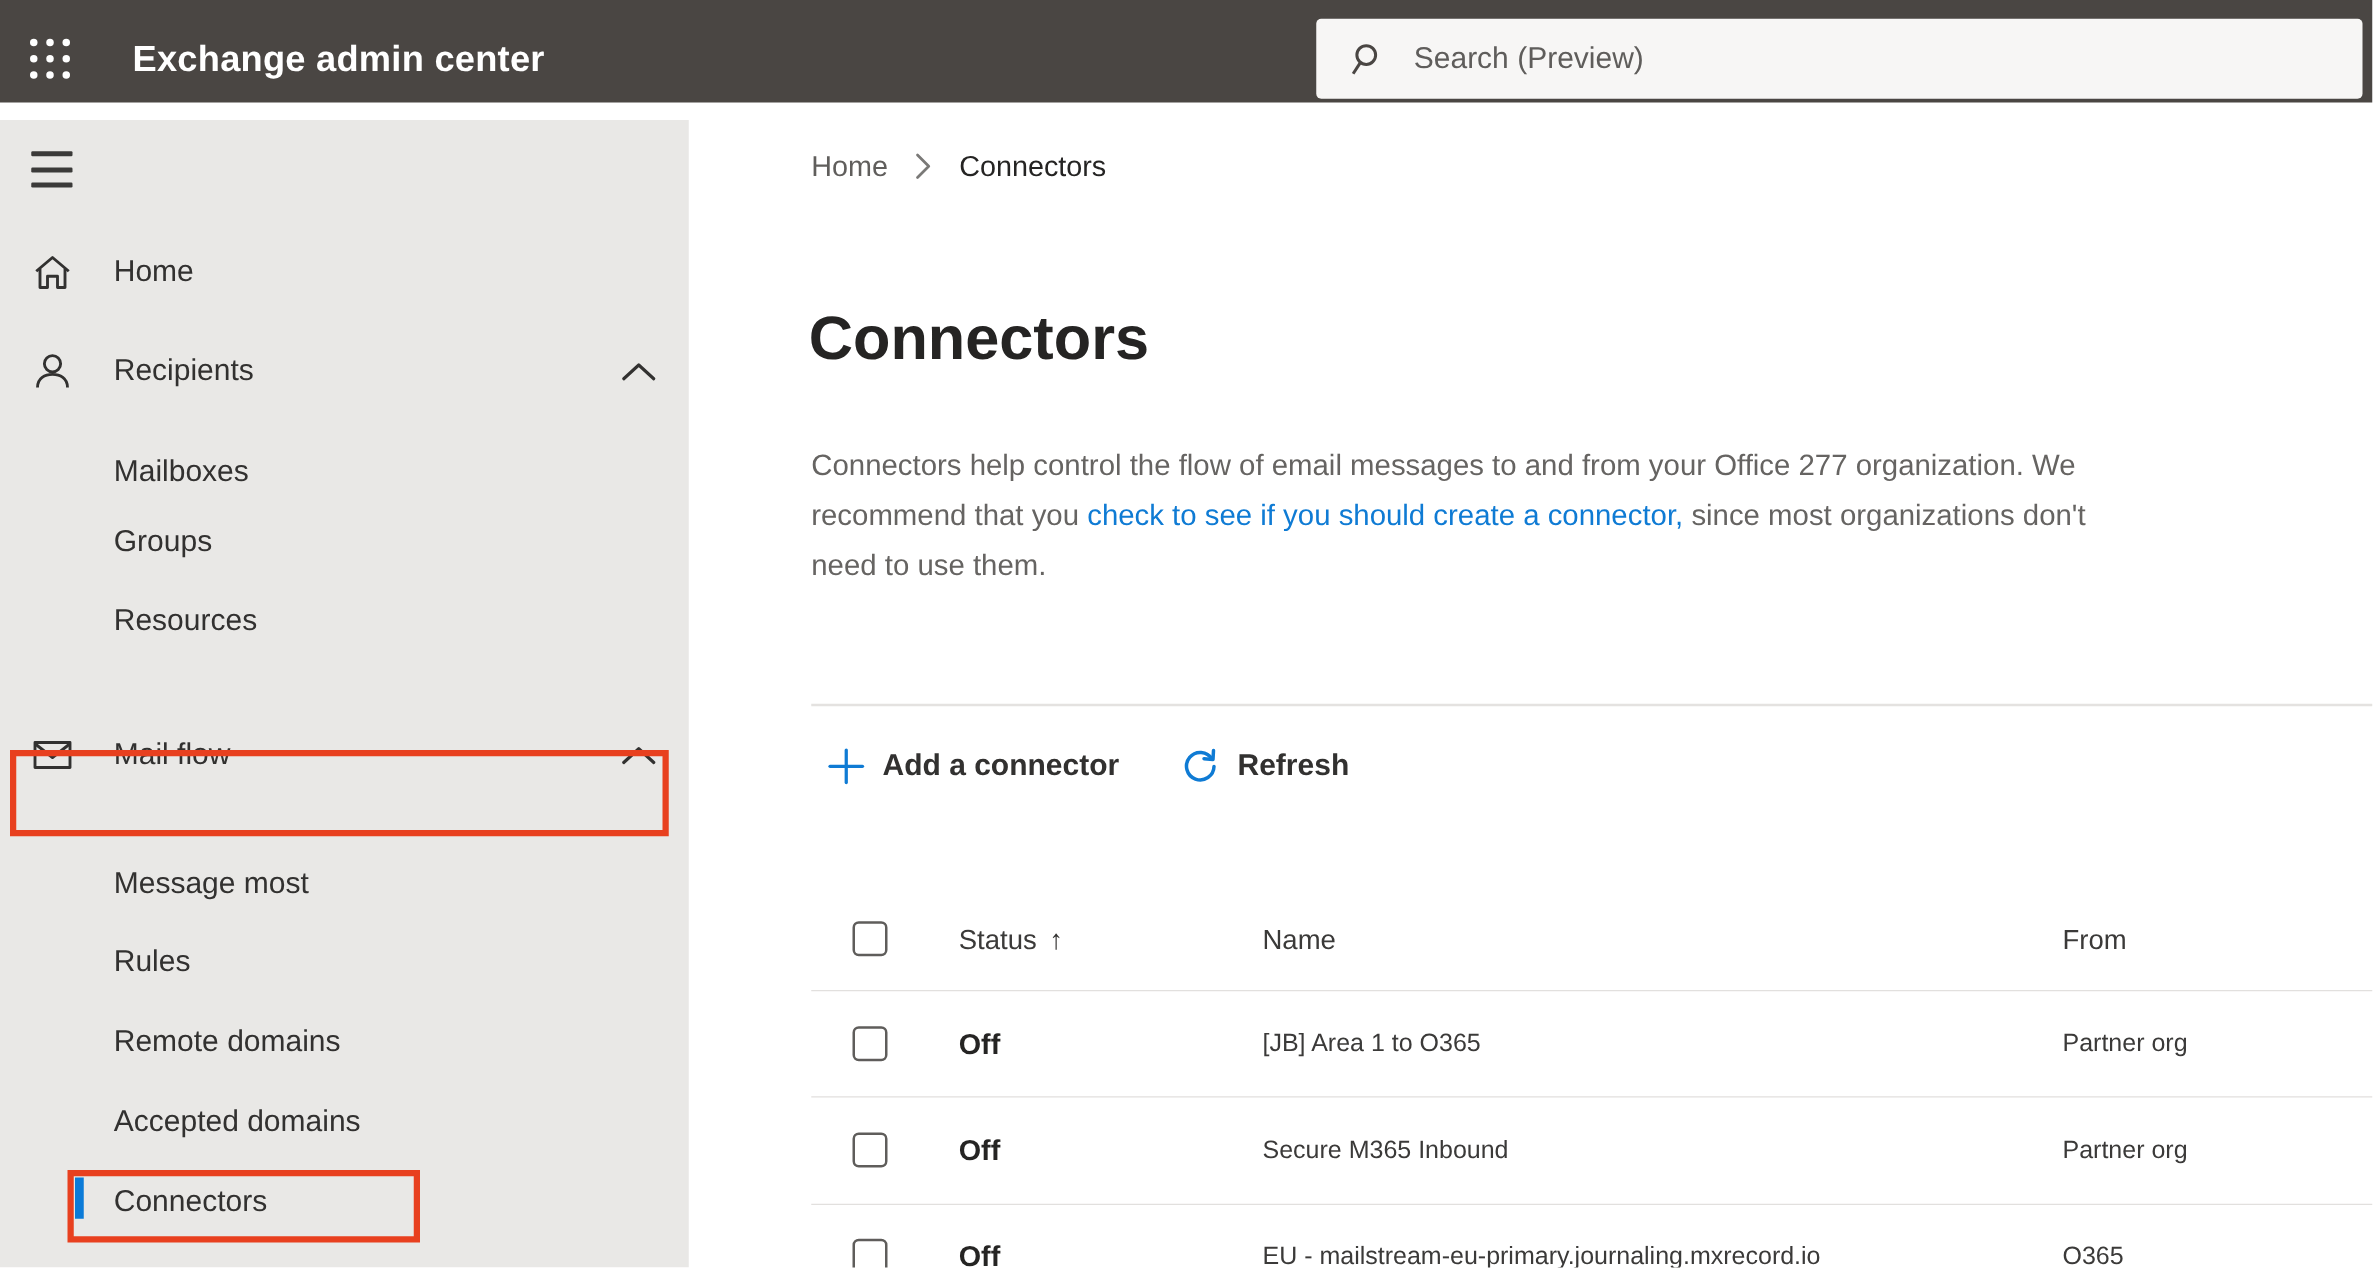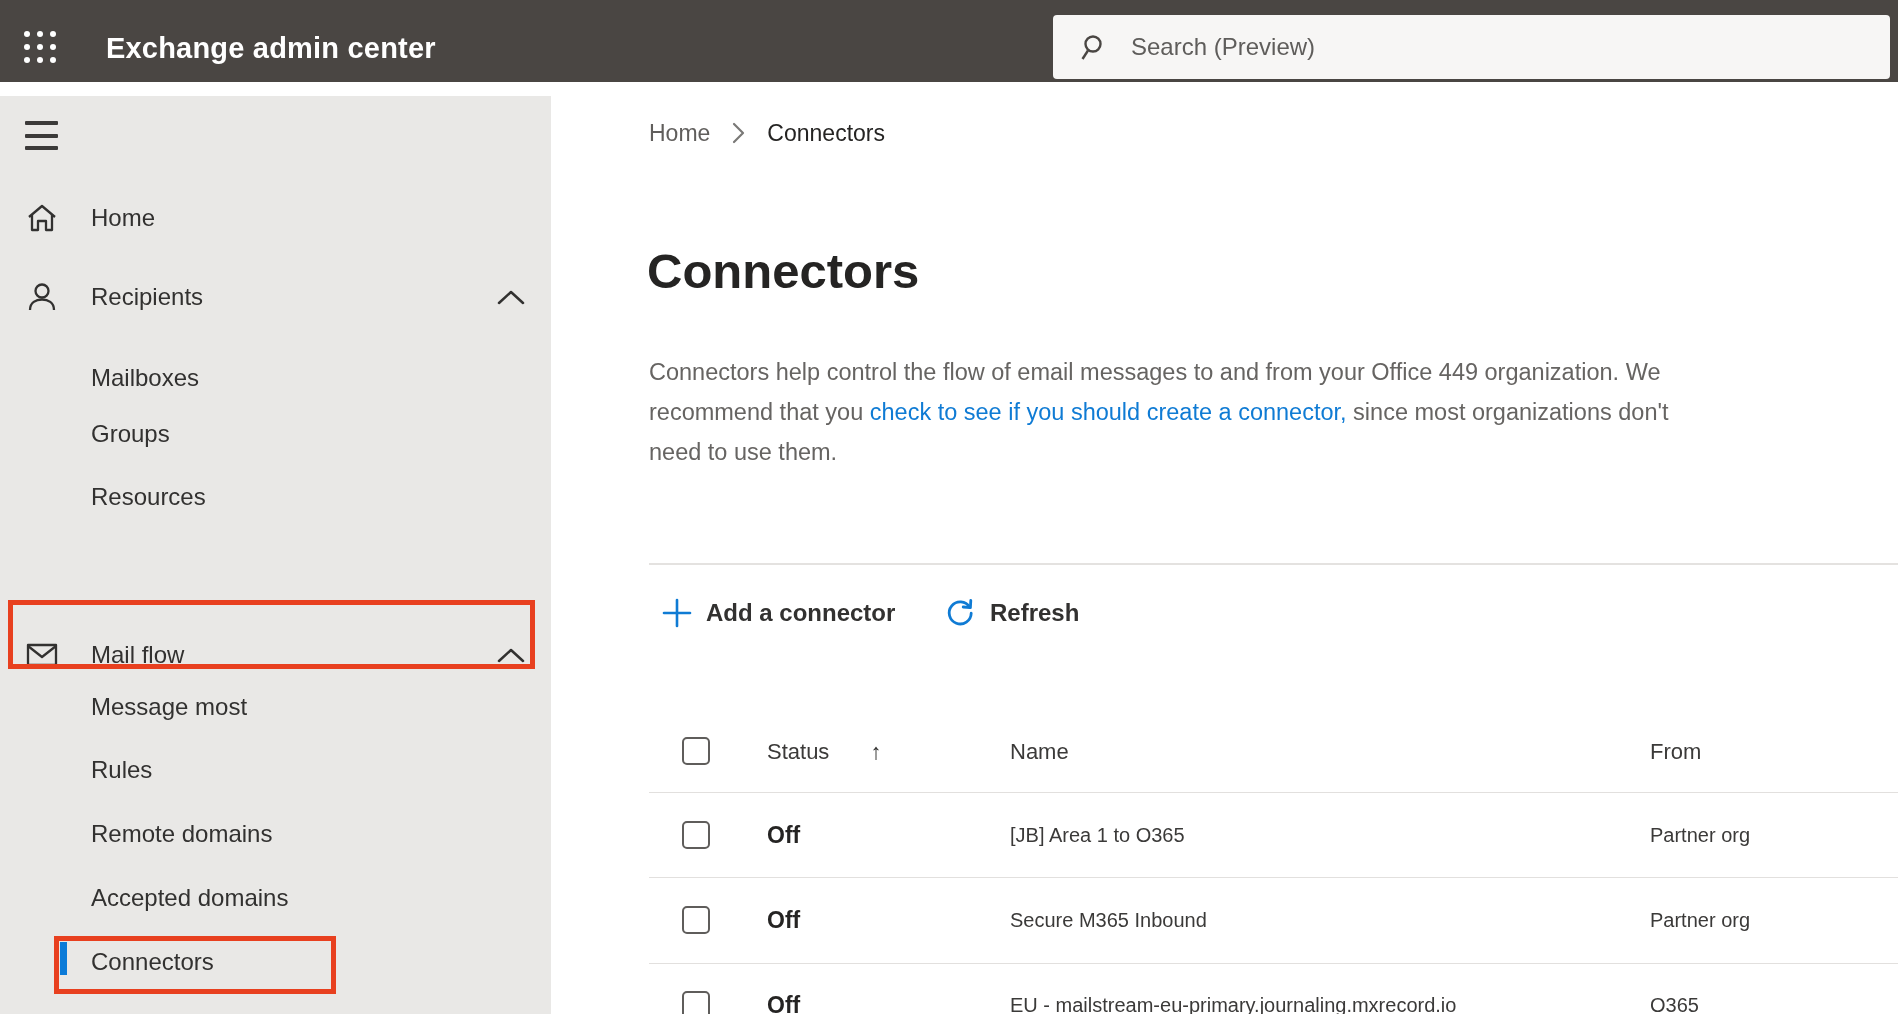--- a/index.html
+++ b/index.html
@@ -68,21 +68,21 @@
   .btn-refresh { left:944px; }
 
   .checkbox { position:absolute; width:28px; height:28px; box-sizing:border-box;
     border:2px solid #5f5d5b; border-radius:5px; background:#ffffff; cursor:pointer; }
   .cb-header { left:682px; top:737px; }
   .cb-r0 { left:682px; top:821px; }
   .cb-r1 { left:682px; top:906px; }
   .cb-r2 { left:682px; top:991px; }
 
   .th { position:absolute; top:738px; height:28px; display:flex; align-items:center;
-    font-size:22px; color:#3b3a39; cursor:pointer; white-space:nowrap;gap:31px; }
+    font-size:22px; color:#3b3a39; cursor:pointer; white-space:nowrap; }
   .th-status { left:767px; }
   .th-name { left:1010px; }
   .th-from { left:1650px; }
   .sort { margin-left:10px; font-size:22px; color:#323130; }
 
   .cell { position:absolute; height:30px; display:flex; align-items:center;
     font-size:20px; color:#3b3a39; white-space:nowrap; }
   .cell.status { left:767px; font-size:23px; font-weight:700; color:#252423; }
   .cell.name { left:1010px; }
   .cell.from { left:1650px; }
@@ -142,21 +142,21 @@
   <div class="nav-item" style="top:254px">
     <span class="nav-label">Mailboxes</span>
   </div>
   <div class="nav-item" style="top:310px">
     <span class="nav-label">Groups</span>
   </div>
   <div class="nav-item" style="top:373px">
     <span class="nav-label">Resources</span>
   </div>
 
-  <div class="nav-item" style="top:531px">
+  <div class="nav-item" style="top:480px">
     <svg class="nav-icon" width="34" height="34" viewBox="0 0 34 34" fill="none" stroke="currentColor" stroke-width="2.3" stroke-linejoin="round">
       <rect x="3" y="7" width="28" height="20"></rect>
         <polyline points="3,8 17,19 31,8"></polyline>
     </svg>
     <span class="nav-label">Mail flow</span>
     <svg class="nav-chevron" width="28" height="15" viewBox="0 0 28 15" fill="none" stroke="currentColor" stroke-width="2.5" stroke-linecap="round" stroke-linejoin="round">
       <polyline points="2,13 14,2 26,13"></polyline>
     </svg>
   </div>
 
@@ -187,21 +187,21 @@
     <svg width="13" height="22" viewBox="0 0 13 22" fill="none" stroke="#7a7977" stroke-width="2.2" stroke-linecap="round" stroke-linejoin="round">
       <polyline points="2,2 11,11 2,20"></polyline>
     </svg>
   </span>
   <span class="crumb current">Connectors</span>
 </div>
 
 <div class="page-title">Connectors</div>
 
 <div class="desc">
-  <div>Connectors help control the flow of email messages to and from your Office 449 organization. We</div>
+  <div>Connectors help control the flow of email messages to and from your Office 277 organization. We</div>
   <div><span>recommend that you </span><a>check to see if you should create a connector,</a><span> since most organizations don't</span></div>
   <div>need to use them.</div>
 </div>
 
 <div class="divider toolbar-top"></div>
 
 <div class="toolbar-btn btn-add">
   <svg width="30" height="30" viewBox="0 0 30 30" fill="none" stroke="#0f7bd4" stroke-width="2.6" stroke-linecap="round">
     <line x1="15" y1="2" x2="15" y2="28"></line>
       <line x1="2" y1="15" x2="28" y2="15"></line>

